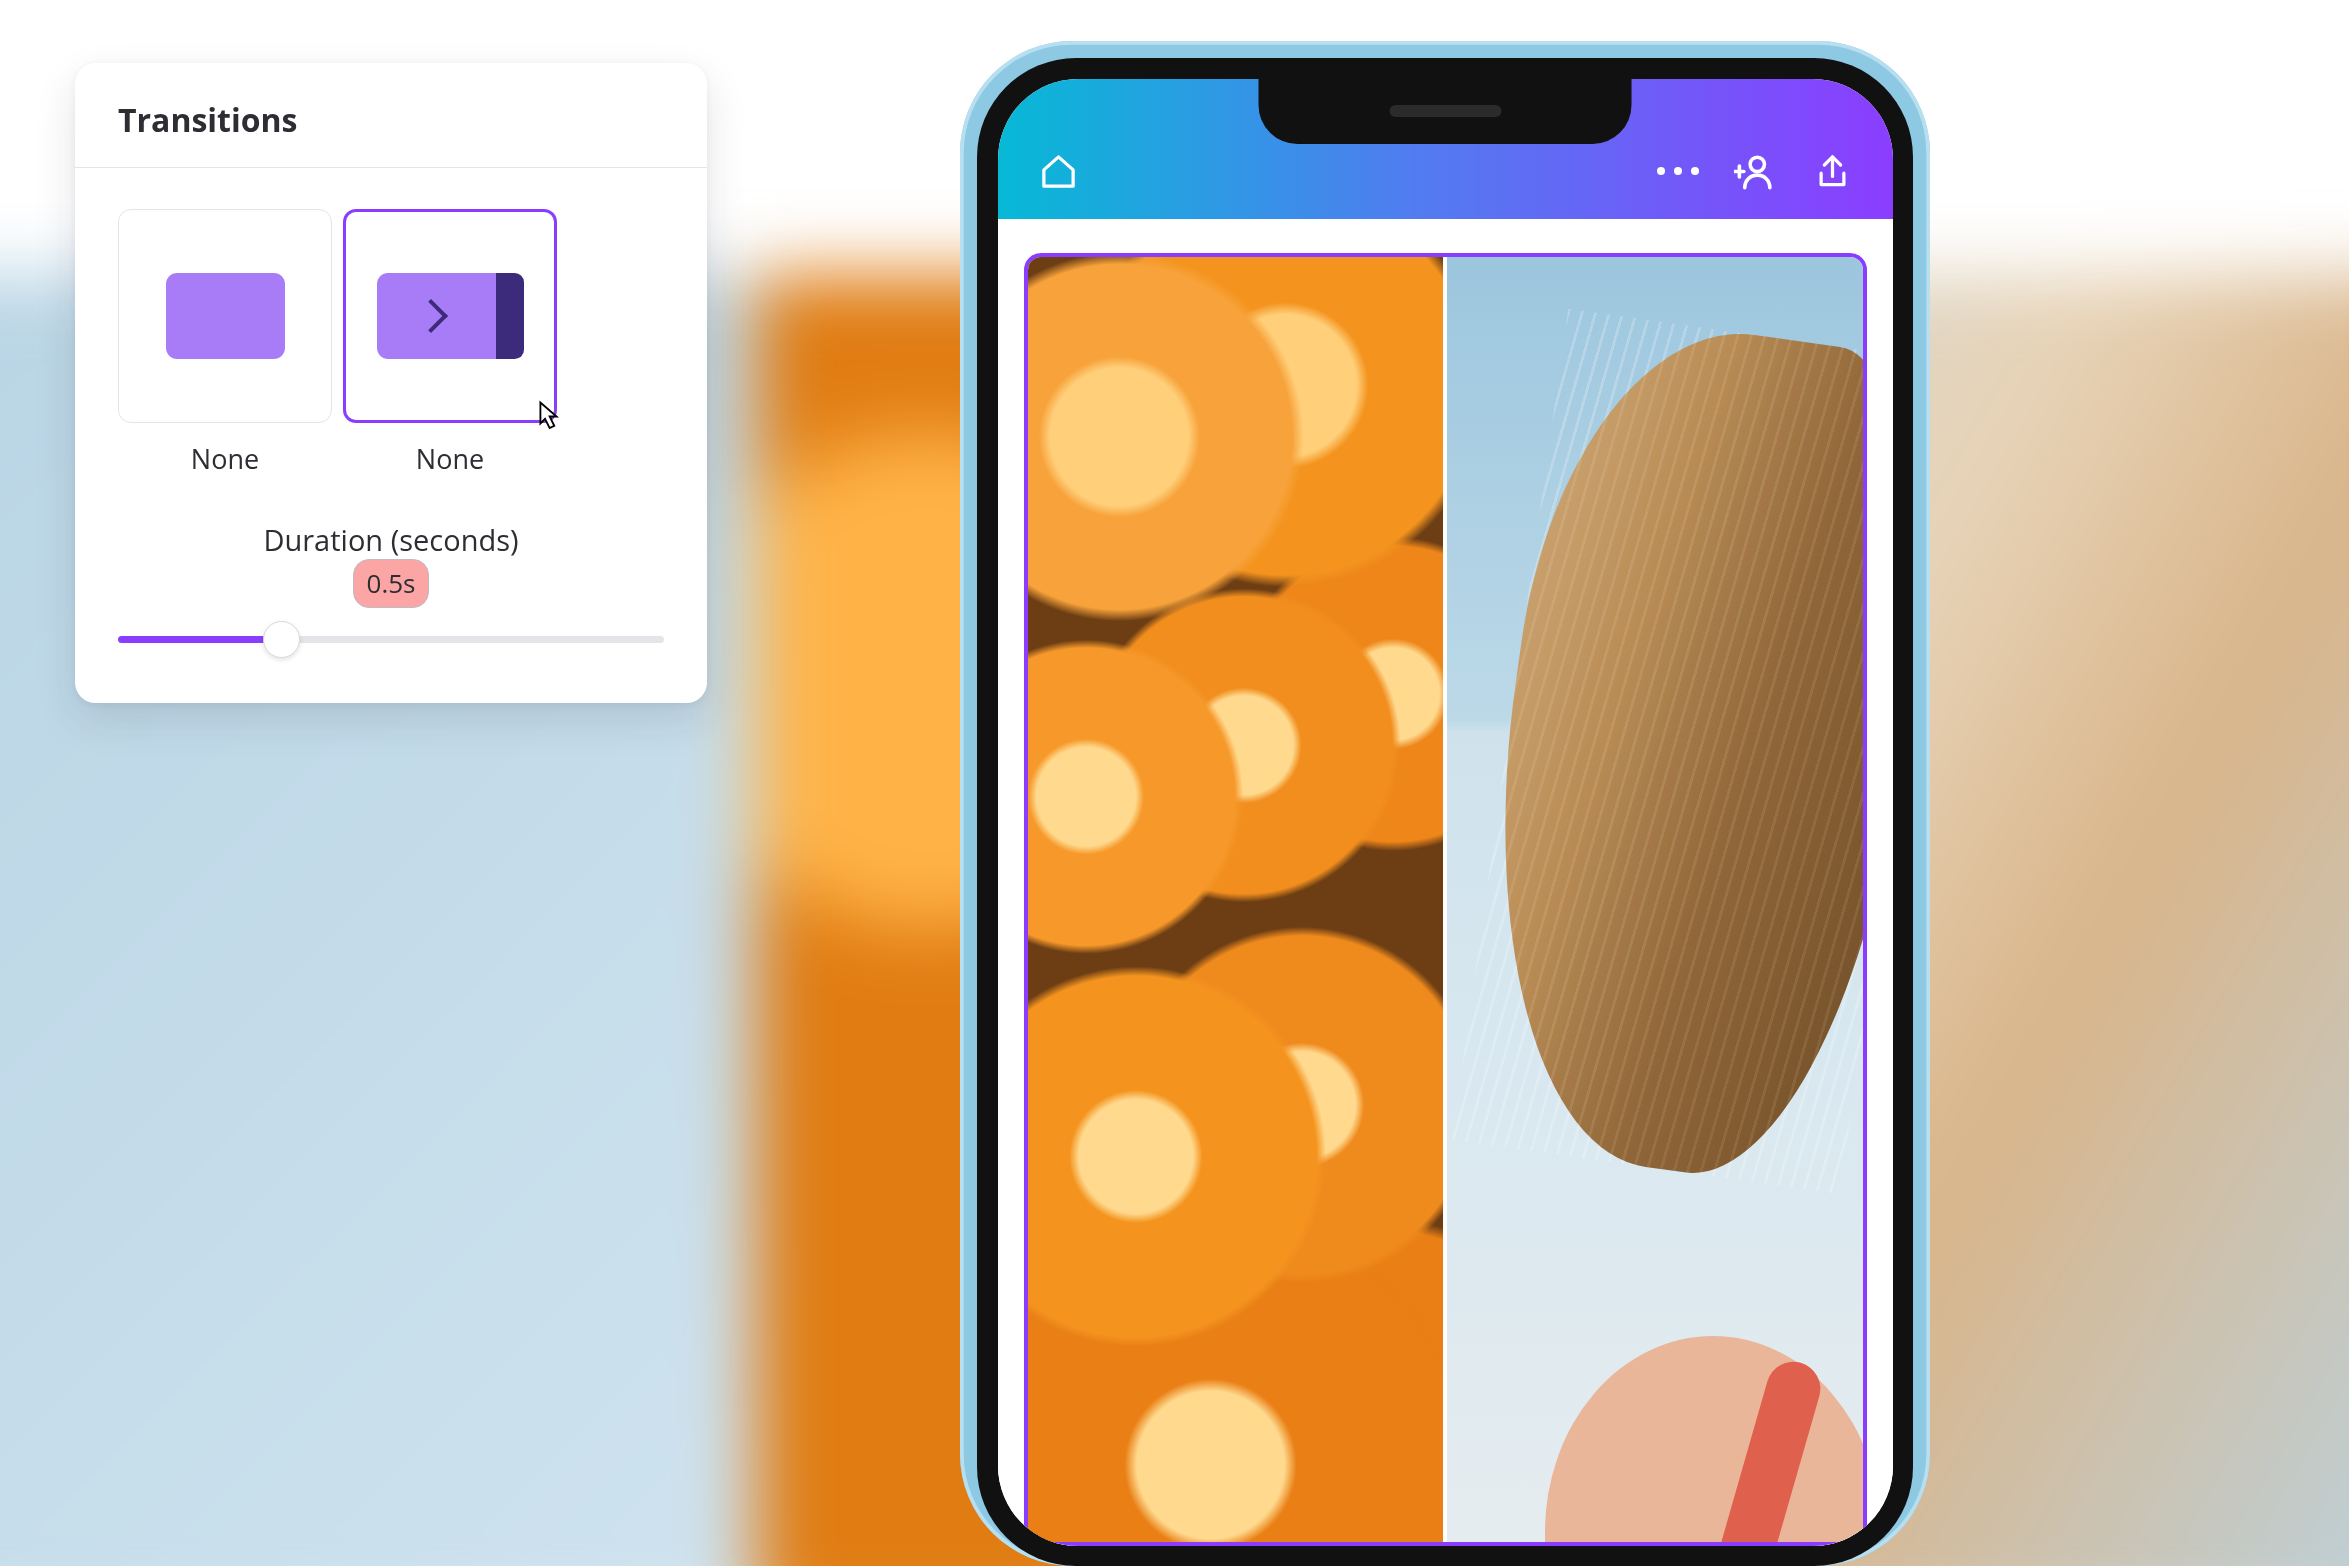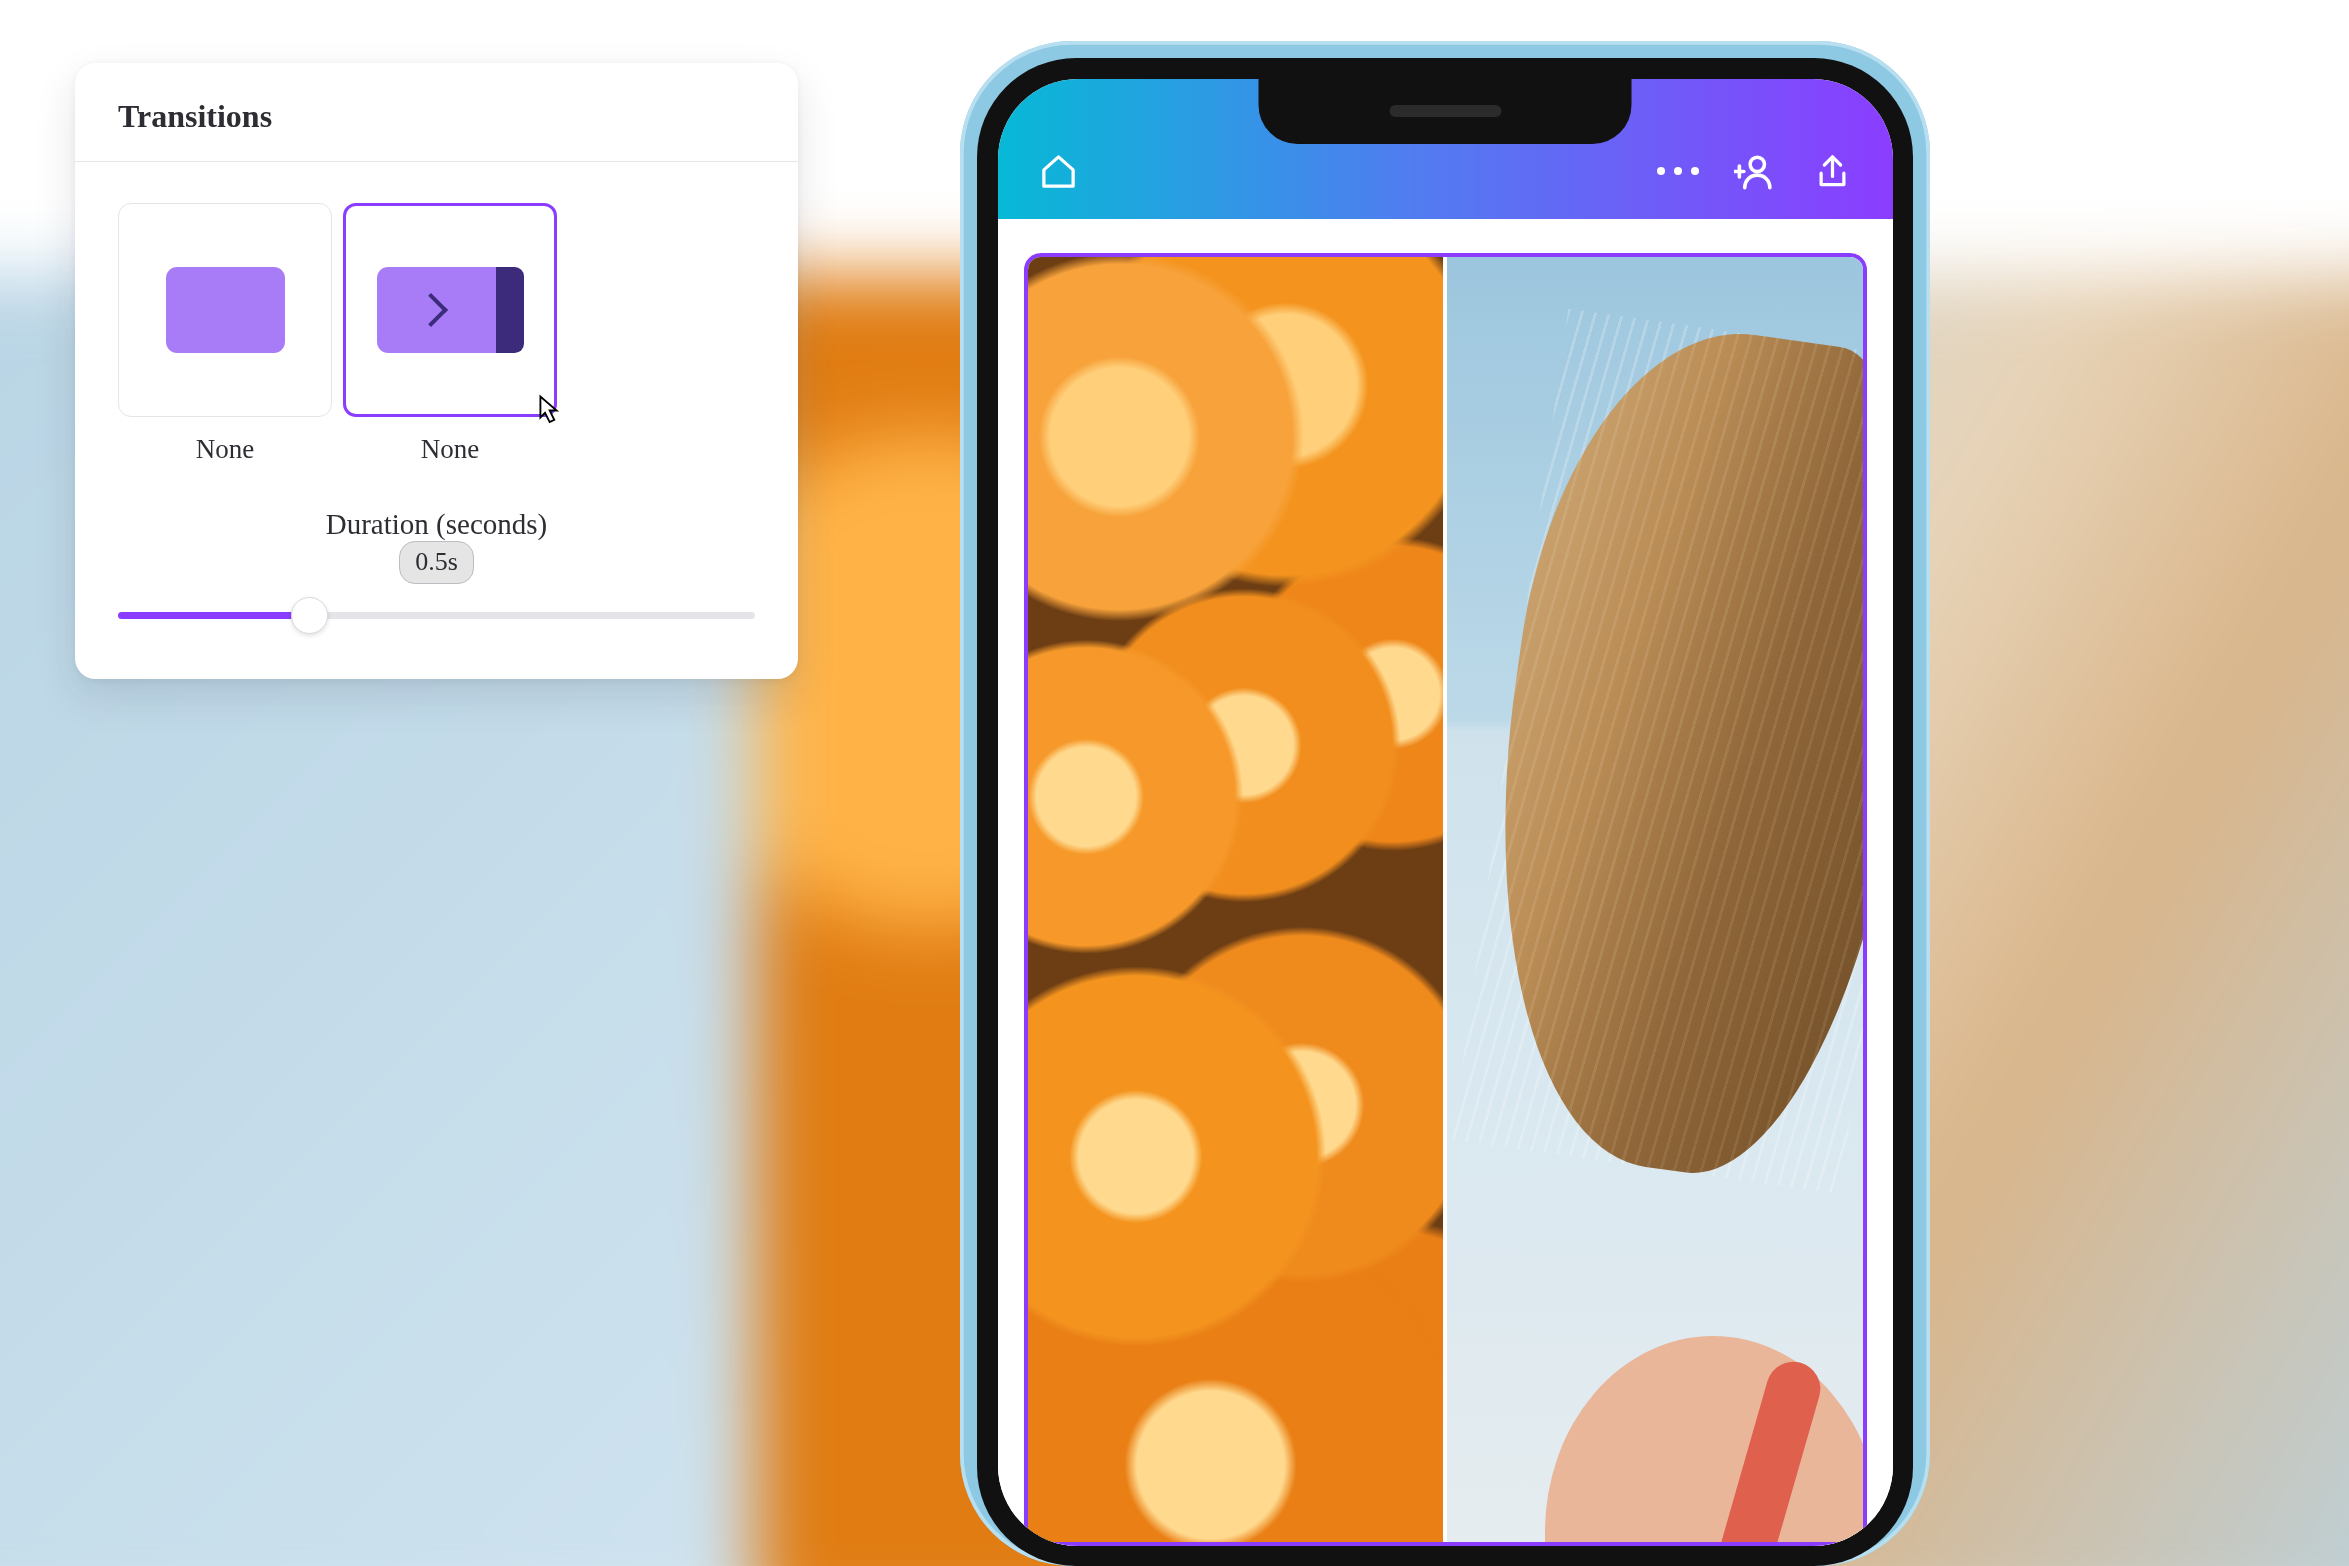--- a/index.html
+++ b/index.html
@@ -25,25 +25,24 @@
   }
   .bg-left  { flex:1; background: linear-gradient(135deg,#b8d4e4 0%, #cfe3ef 100%); }
   .bg-mid   { flex:0 0 522px; background:
               radial-gradient(circle at 30% 30%, #ffb347 0 22%, #e07c12 26% 100%),
               radial-gradient(circle at 70% 60%, #ff9a2e 0 25%, #cc680a 30% 100%);
               background-color:#f28c1a; }
   .bg-right { flex:1.3; background: linear-gradient(120deg,#c9dde9 0%, #e7d3b7 40%, #d9b58a 60%, #b9d4e4 100%); }
 
   
   .panel {
-    position:absolute; left:75px; top:63px; width:723px;
+    position:absolute; left:75px; top:63px; width:632px;
     background:#fff; border-radius:20.5px; padding:0;
     box-shadow: 0 17px 41px rgba(30,30,60,.12), 0 1.9px 7.5px rgba(0,0,0,.05);
     z-index:20;
-    font-family:Liberation Serif, serif;
   }
   .panel-title {
     font-size:32px; font-weight:700; color:var(--text);
     padding:35px 43px 26px 43px;
     border-bottom:0.9px solid var(--border);
   }
   .options {
     display:flex; gap:11px; padding:41px 43px 18.6px 43px;
   }
   .opt { width:214px; display:flex; flex-direction:column; align-items:center; gap:17px;}
@@ -83,21 +82,21 @@
 
   
   .duration {
     padding:24px 43px 13px 43px;
     display:flex; align-items:center; justify-content:space-between;flex-direction:column;
   }
   .dur-label { font-size:29px; color:var(--text);}
   .dur-value {
     border:1.9px solid #bcbcc2; border-radius:16px; padding:5.6px 13px;
     font-size:26px; color:var(--text); font-family:inherit; min-width:75px; text-align:center;
-    background:#e5e5e5;
+    background:#fca5a5;
   }
   .slider-row { padding:0 43px 45px 43px;}
   .slider {
     position:relative; height:37px; display:flex; align-items:center;
   }
   .track {
     height:6.5px; width:100%; border-radius:4.7px;
     background: linear-gradient(to right, var(--purple) 0 30%, #e4e4e9 30% 100%);
   }
   .thumb {

